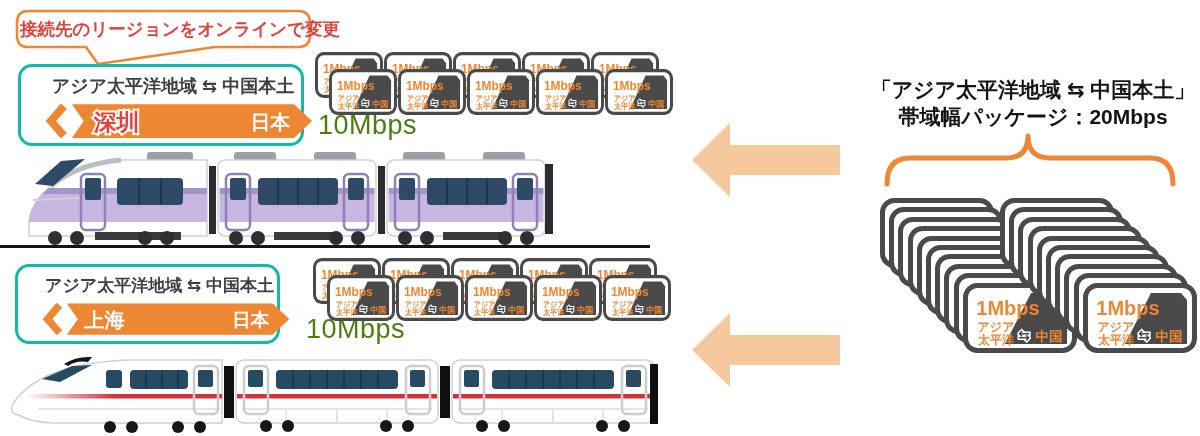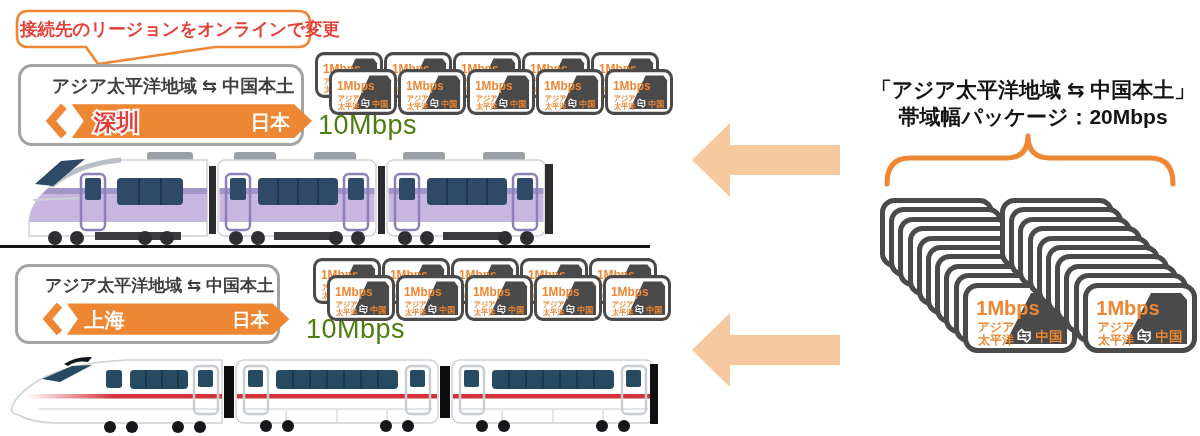--- a/index.html
+++ b/index.html
@@ -10,21 +10,21 @@
   
   .callout{position:absolute;left:14px;top:8px;width:300px;height:62px;}
   .callout svg{position:absolute;left:0;top:0;}
   .callout-text{
     position:absolute;left:6px;right:2px;top:9px;text-align:center;
     font-weight:bold;font-size:17.5px;color:#e3403a;white-space:nowrap;
   }
   
   .route-box{
     position:absolute;box-sizing:border-box;background:#fff;
-    border:3px solid #a3a3a3;border-radius:14px;padding-left:24px;
+    border:3px solid #14b8a6;border-radius:14px;padding-left:24px;
   }
   #route-box-0{left:18px;top:64px;width:286px;height:82px;}
   #route-box-1{left:15px;top:264px;width:265px;height:80px;}
   .box-title{
     text-align:center;font-weight:bold;color:#3f3f3f;margin-top:7px;white-space:nowrap;
   }
   #route-box-0 .box-title{font-size:18px;}
   #route-box-1 .box-title{font-size:17px;}
   .ribbon{display:block;margin:4px auto 0 auto;}
   .origin-red{font-weight:bold;font-size:23px;fill:#e3403a;stroke:#ffffff;stroke-width:4px;paint-order:stroke;}

